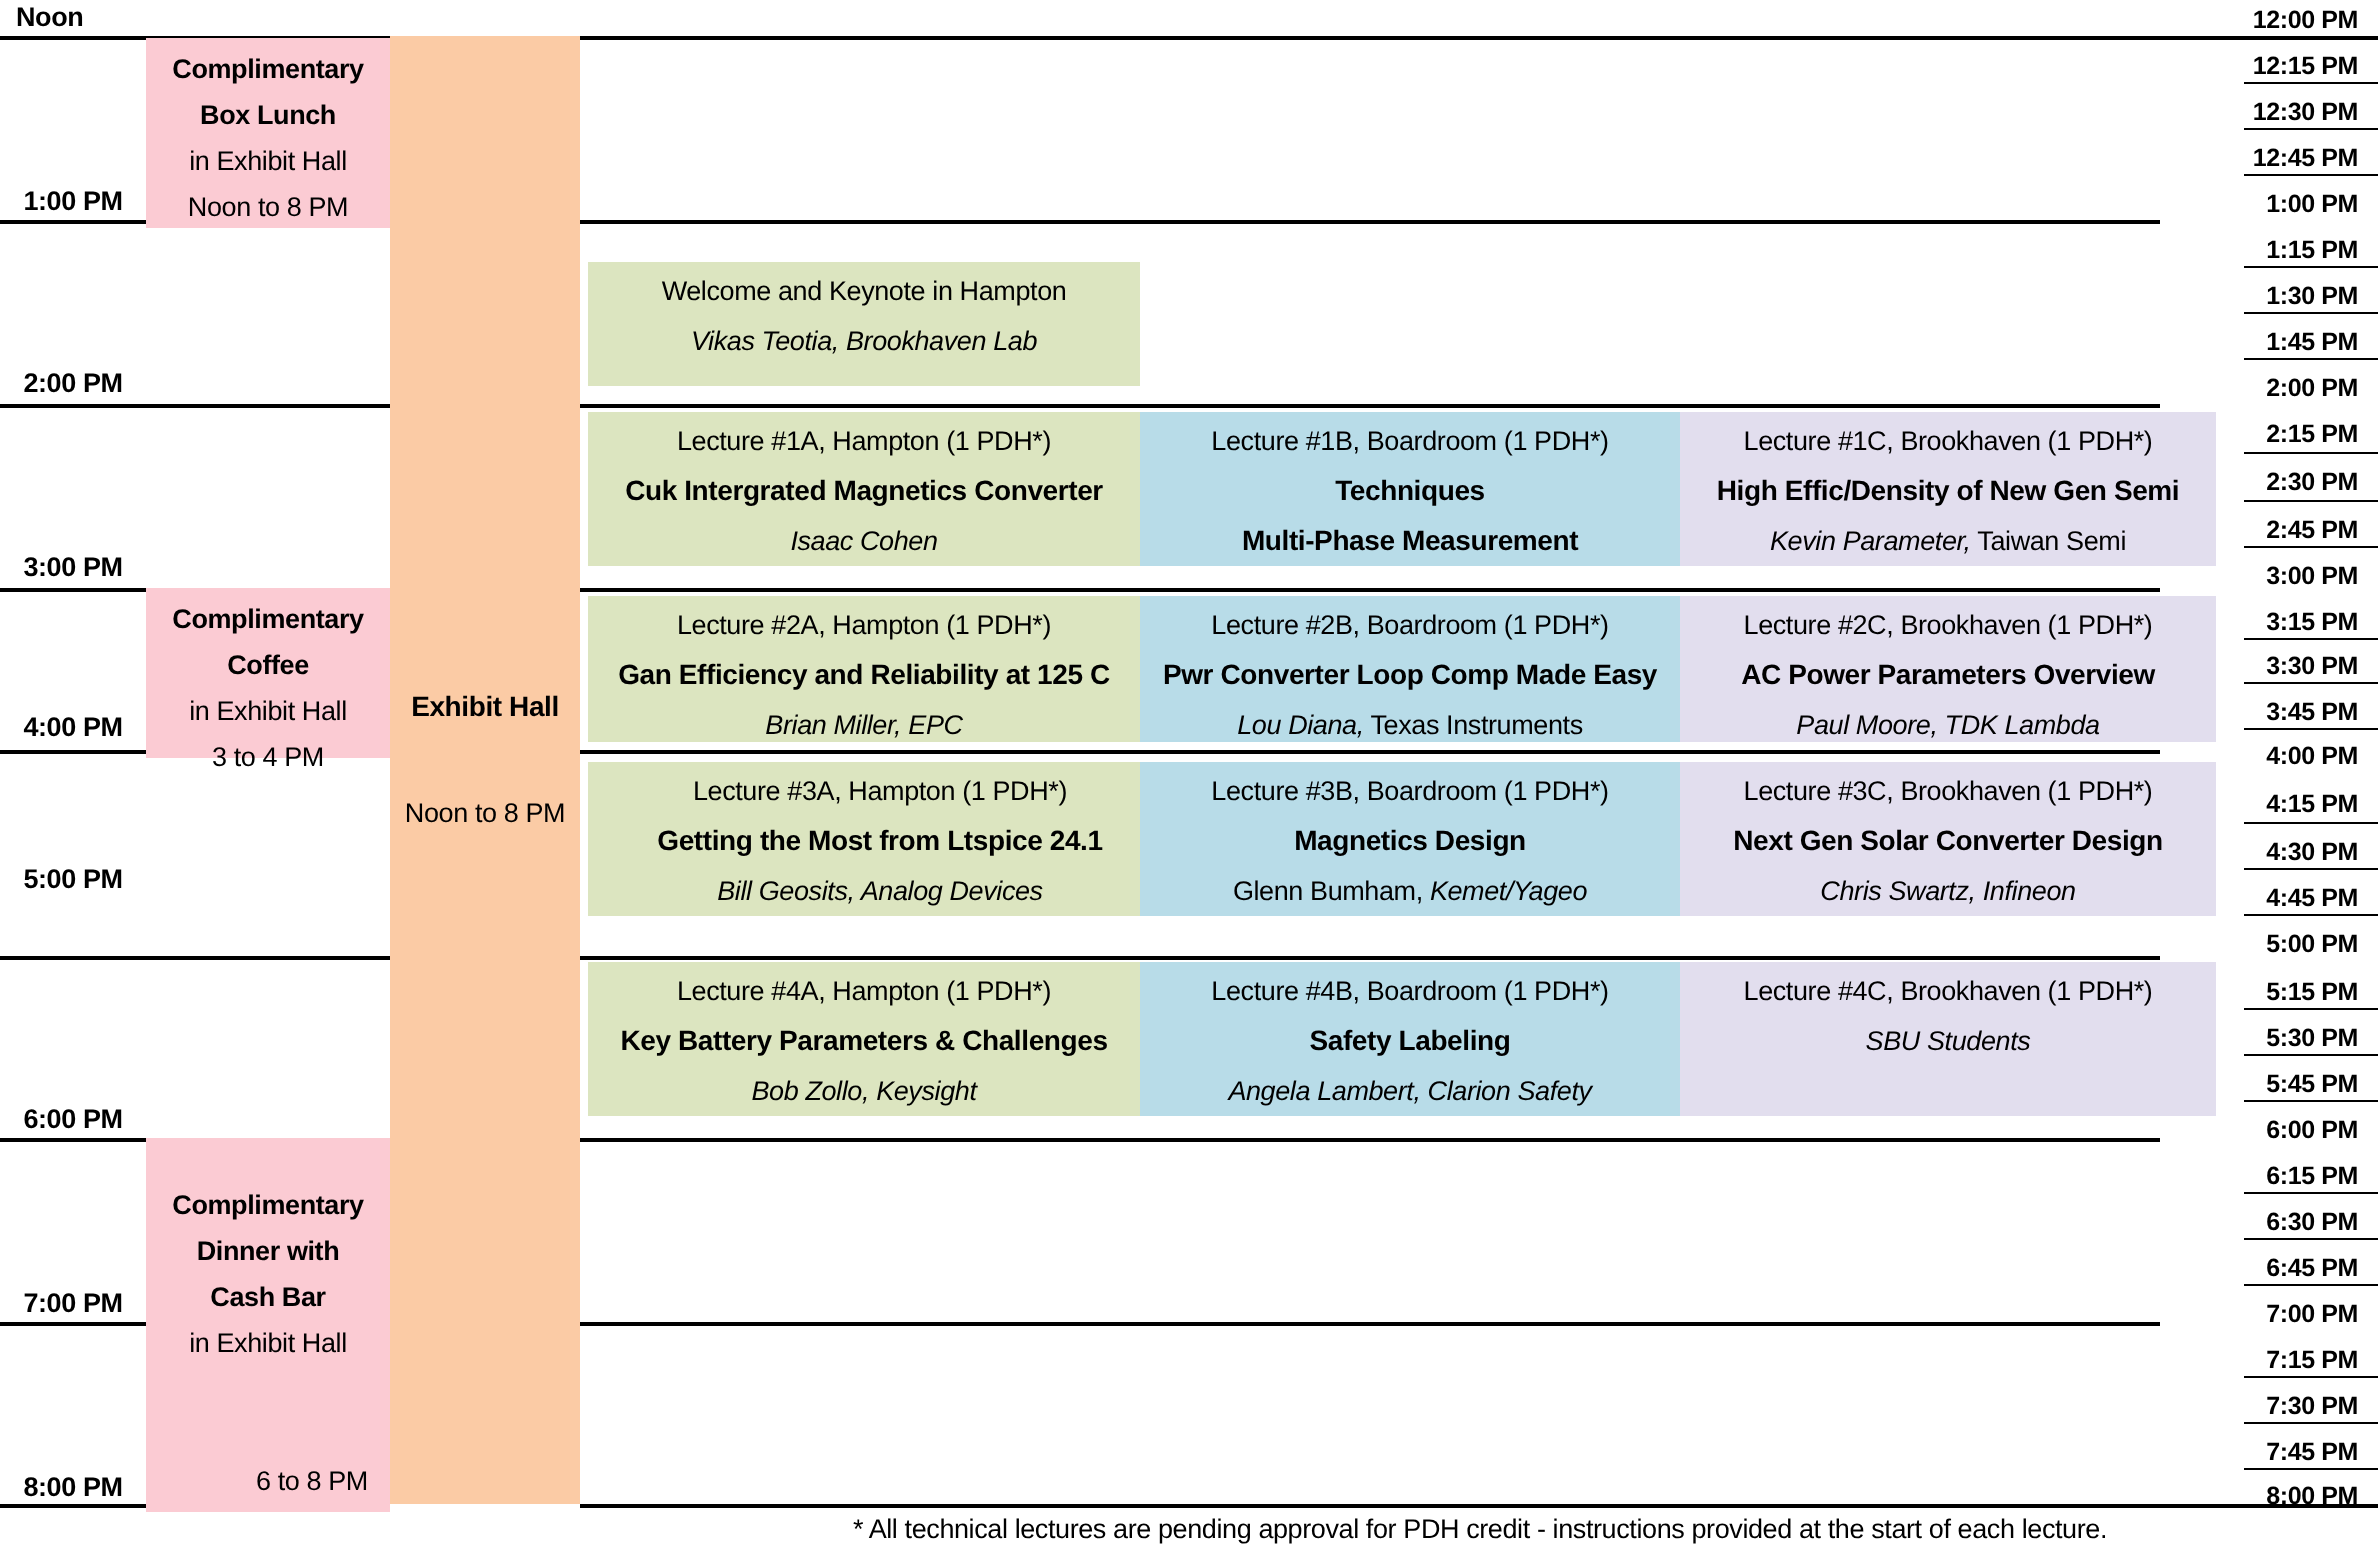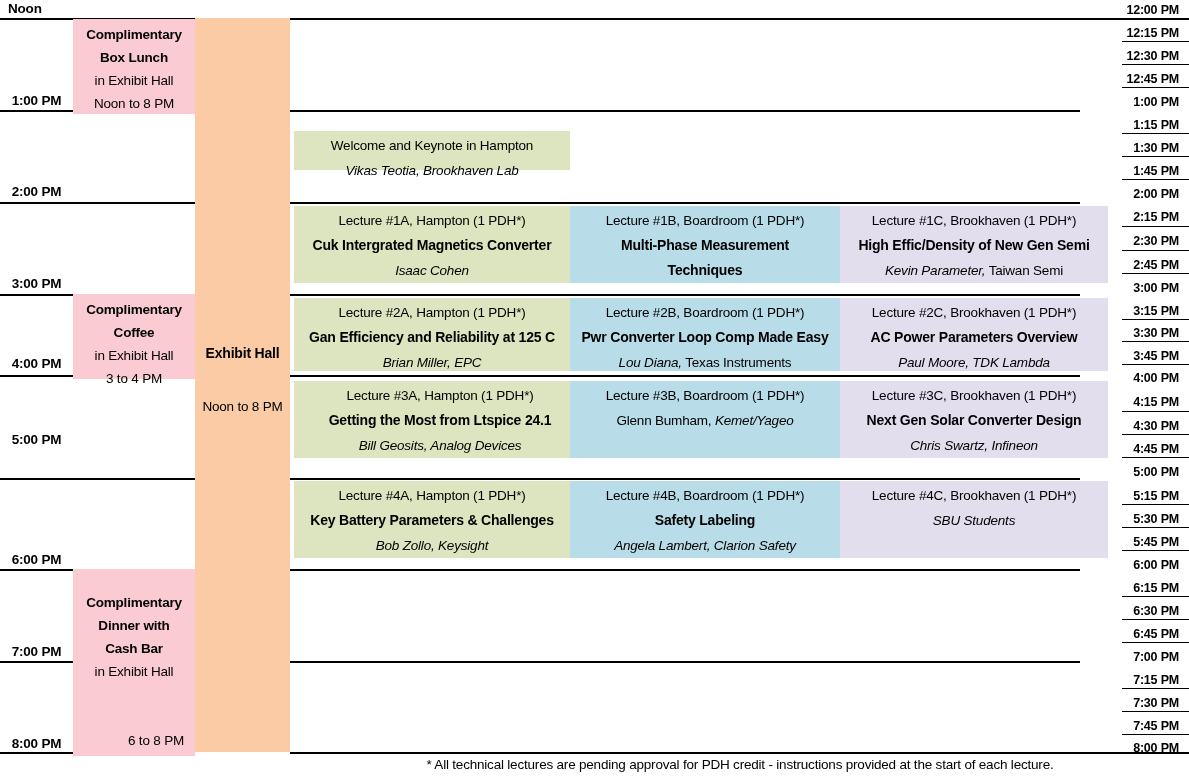--- a/index.html
+++ b/index.html
@@ -237,34 +237,34 @@
   </div>
 
   <div class="hrule-main" style="top:110px;"></div>
   <div class="hrule-main" style="top:202px;"></div>
   <div class="hrule-main" style="top:294px;"></div>
   <div class="hrule-main" style="top:375px;"></div>
   <div class="hrule-main" style="top:478px;"></div>
   <div class="hrule-main" style="top:569px;"></div>
   <div class="hrule-main" style="top:661px;"></div>
 
-  <div class="session c-green" style="left:294px; top:131px; width:276px; height:39px;">
+  <div class="session c-green" style="left:294px; top:131px; width:276px; height:62px;">
     <div class="s-room">Welcome and Keynote in Hampton</div>
     <div class="s-speaker ital">Vikas Teotia, Brookhaven Lab</div>
   </div>
 
   <div class="session c-green" style="left:294px; top:206px; width:276px; height:77px;">
     <div class="s-room">Lecture #1A, Hampton (1 PDH*)</div>
     <div class="s-title">Cuk Intergrated Magnetics Converter</div>
     <div class="s-speaker ital">Isaac Cohen</div>
   </div>
   <div class="session c-blue" style="left:570px; top:206px; width:270px; height:77px;">
     <div class="s-room">Lecture #1B, Boardroom  (1 PDH*)</div>
+    <div class="s-title">Techniques</div>
     <div class="s-title">Multi-Phase Measurement</div>
-    <div class="s-title">Techniques</div>
   </div>
   <div class="session c-purple" style="left:840px; top:206px; width:268px; height:77px;">
     <div class="s-room">Lecture #1C, Brookhaven (1 PDH*)</div>
     <div class="s-title">High Effic/Density of New Gen Semi</div>
     <div class="s-speaker"><span class="ital">Kevin Parameter,</span><span> Taiwan Semi</span></div>
   </div>
 
   <div class="session c-green" style="left:294px; top:298px; width:276px; height:73px;">
     <div class="s-room">Lecture #2A, Hampton (1 PDH*)</div>
     <div class="s-title">Gan Efficiency and Reliability at 125 C</div>
@@ -281,20 +281,21 @@
     <div class="s-speaker ital">Paul Moore, TDK Lambda</div>
   </div>
 
   <div class="session c-green" style="left:294px; top:381px; width:276px; height:77px;padding-left:16px;">
     <div class="s-room">Lecture #3A, Hampton  (1 PDH*)</div>
     <div class="s-title">Getting the Most from Ltspice 24.1</div>
     <div class="s-speaker ital">Bill Geosits, Analog Devices</div>
   </div>
   <div class="session c-blue" style="left:570px; top:381px; width:270px; height:77px;">
     <div class="s-room">Lecture #3B, Boardroom (1 PDH*)</div>
+    <div class="s-title">Magnetics Design</div>
     <div class="s-speaker"><span>Glenn Bumham, </span><span class="ital">Kemet/Yageo</span></div>
   </div>
   <div class="session c-purple" style="left:840px; top:381px; width:268px; height:77px;">
     <div class="s-room">Lecture #3C, Brookhaven (1 PDH*)</div>
     <div class="s-title">Next Gen Solar Converter Design</div>
     <div class="s-speaker ital">Chris Swartz, Infineon</div>
   </div>
 
   <div class="session c-green" style="left:294px; top:481px; width:276px; height:77px;">
     <div class="s-room">Lecture #4A, Hampton (1 PDH*)</div>

